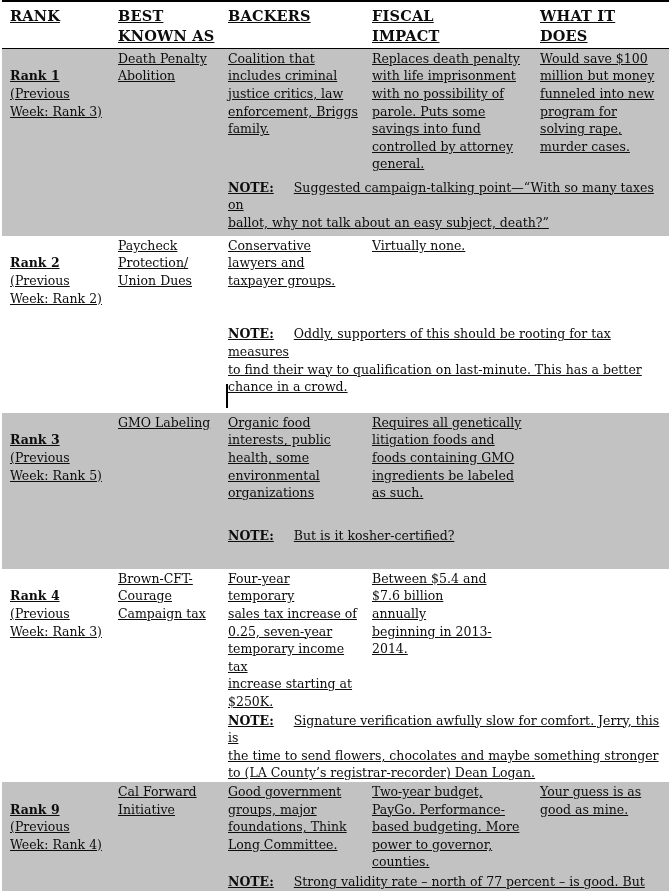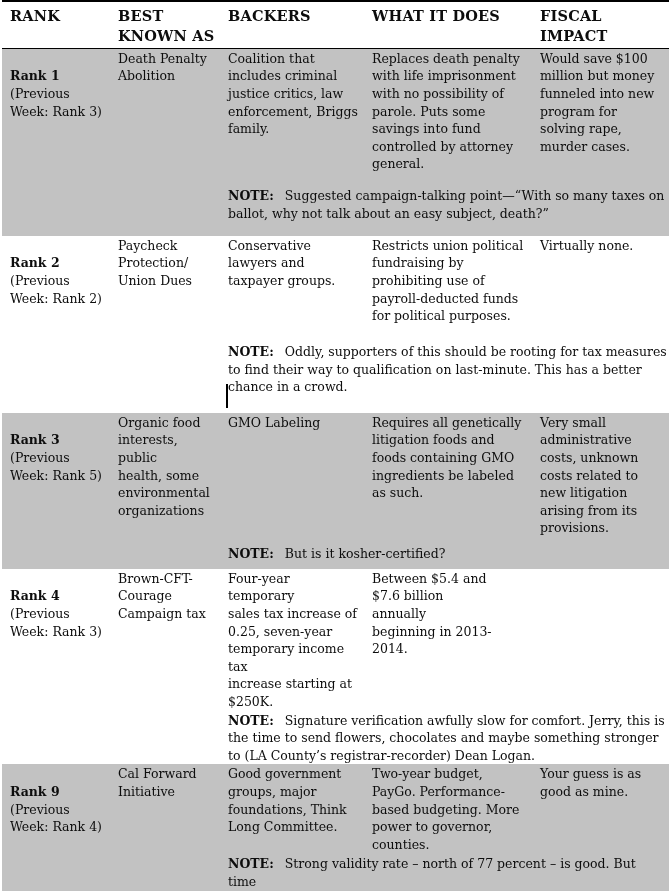--- a/index.html
+++ b/index.html
@@ -5,20 +5,21 @@
   html,body{margin:0;padding:0;background:#fff;}
   #page{
     position:relative;
     width:671px;height:891px;
     background:#fff;
     overflow:hidden;
     font-family:"DejaVu Serif","Liberation Serif",serif;
     font-size:12.5px;
     line-height:17.6px;
     color:#0d0d0d;
+    text-decoration:underline;
     -webkit-font-smoothing:antialiased;
   }
   #tablebox{
     margin:0 2px;
     border-top:2.5px solid #000;
   }
   .hrow,.row{
     display:grid;
     grid-template-columns:108px 110px 144px 168px 1fr;
   }
@@ -41,21 +42,21 @@
   .cell{
     padding:1px 6px 0 8px;
     white-space:pre-line;
   }
   .b{font-weight:bold;}
   .note{
     grid-column:3 / 6;
     padding:1px 2px 0 8px;
     white-space:pre-line;
   }
-  .note .nlabel{font-weight:bold;margin-right:11px;}
+  .note .nlabel{font-weight:bold;margin-right:20px;}
   #caret{
     position:absolute;
     left:226px;top:384px;
     width:2px;height:24px;
     background:#000;
   }
   .r1{min-height:187px;}
   .r2{min-height:177px;}
   .r3{min-height:156px;}
   .r4{min-height:177px;}
@@ -65,23 +66,23 @@
 <body>
 
 <div id="page">
   <div id="tablebox">
 
     <header class="hrow">
       <div class="hcell">RANK</div>
       <div class="hcell">BEST
 KNOWN AS</div>
       <div class="hcell">BACKERS</div>
-      <div class="hcell">WHAT IT DOES</div>
       <div class="hcell">FISCAL
 IMPACT</div>
+      <div class="hcell">WHAT IT DOES</div>
     </header>
 
     <main id="rows">
 
       <section class="row r1">
         <div class="cell">
           <span class="b">Rank 1</span>
           <span>(Previous
 Week: Rank 3)</span>
         </div>
@@ -114,55 +115,43 @@
           <span class="b">Rank 2</span>
           <span>(Previous
 Week: Rank 2)</span>
         </div>
         <div class="cell">Paycheck
 Protection/
 Union Dues</div>
         <div class="cell">Conservative
 lawyers and
 taxpayer groups.</div>
-        <div class="cell">Restricts union political
-fundraising by
-prohibiting use of
-payroll-deducted funds
-for political purposes.</div>
         <div class="cell">Virtually none.</div>
         <div class="note"><span class="nlabel">NOTE:</span><span>Oddly, supporters of this should be rooting for tax measures
 to find their way to qualification on last-minute. This has a better
 chance in a crowd.</span></div>
       </section>
 
       <section class="row r3">
         <div class="cell">
           <span class="b">Rank 3</span>
           <span>(Previous
 Week: Rank 5)</span>
         </div>
+        <div class="cell">GMO Labeling</div>
         <div class="cell">Organic food
 interests, public
 health, some
 environmental
 organizations</div>
-        <div class="cell">GMO Labeling</div>
         <div class="cell">Requires all genetically
 litigation foods and
 foods containing GMO
 ingredients be labeled
 as such.</div>
-        <div class="cell">Very small
-administrative
-costs, unknown
-costs related to
-new litigation
-arising from its
-provisions.</div>
         <div class="note"><span class="nlabel">NOTE:</span><span>But is it kosher-certified?</span></div>
       </section>
 
       <section class="row r4">
         <div class="cell">
           <span class="b">Rank 4</span>
           <span>(Previous
 Week: Rank 3)</span>
         </div>
         <div class="cell">Brown-CFT-

